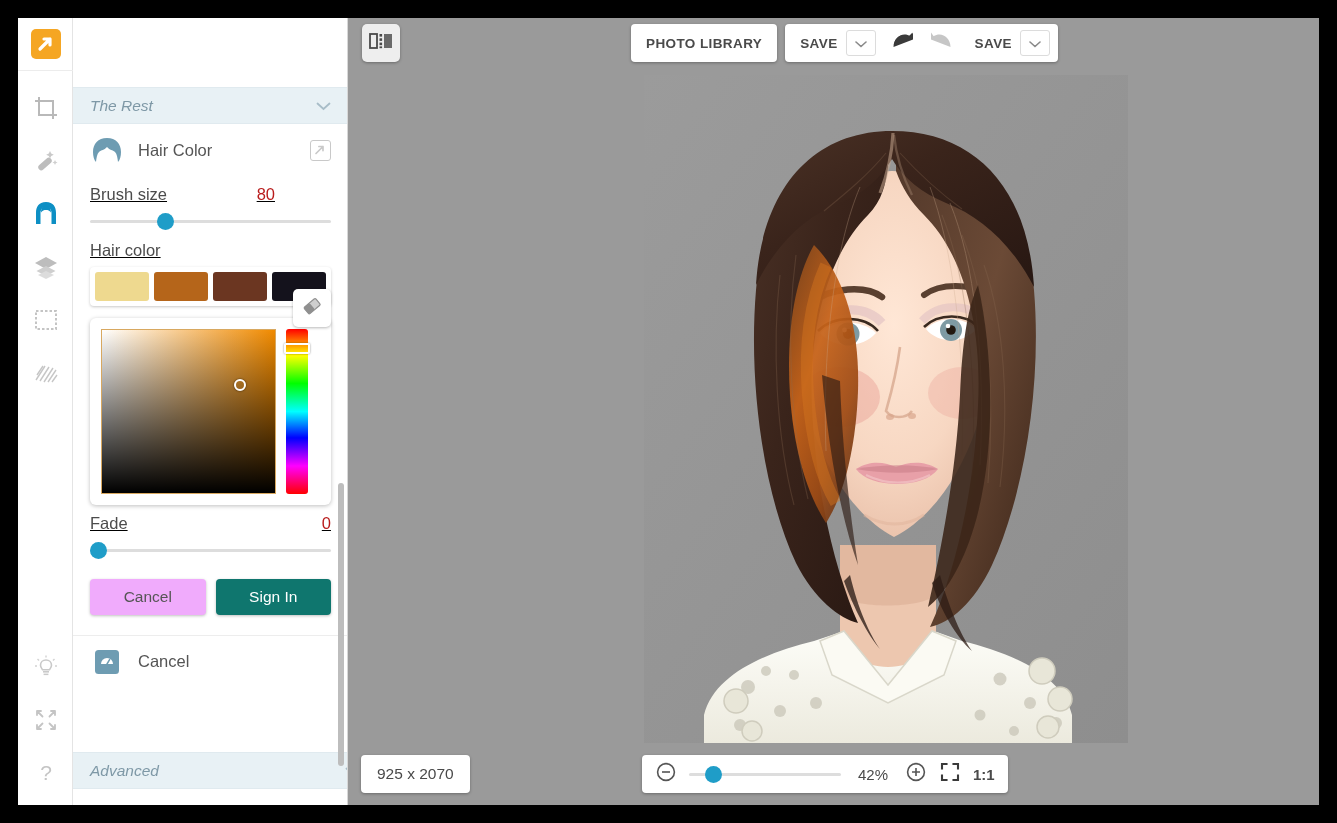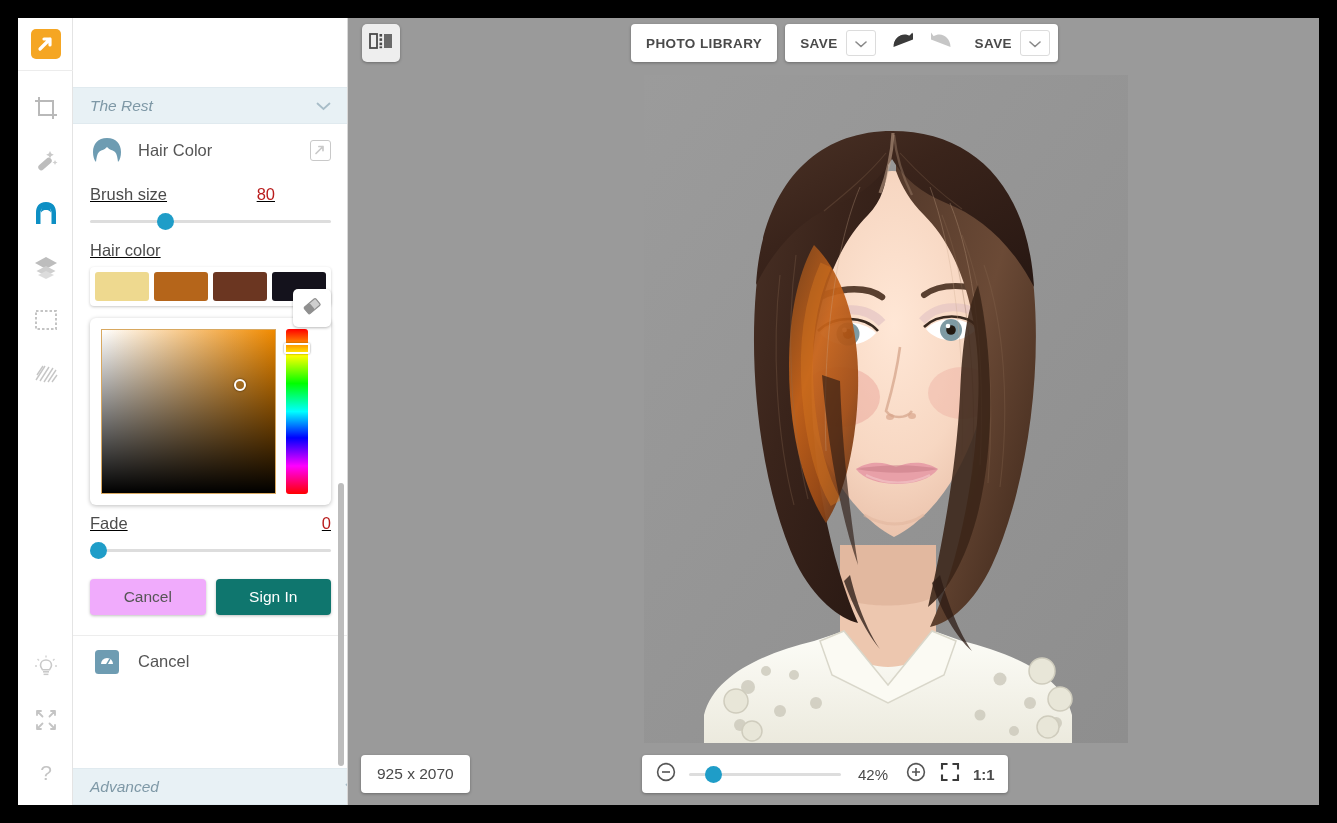--- a/index.html
+++ b/index.html
@@ -301,21 +301,21 @@
   #btn-signin {
     background: #0f766e;
     color: #ffffff;
     box-shadow: 0 1px 3px rgba(0,0,0,0.25);
   }
 
   #thinify-row { border-top: 1px solid #ededed; margin-top: 16px; }
 
   #advanced-header {
     position: absolute;
-    left: 0; bottom: 0;
+    left: 0; bottom: 16px;
     width: 304px;
   }
 
   
   #sb-scrollbar {
     position: absolute;
     right: 3px;
     top: 465px;
     width: 6px;
     height: 283px;

